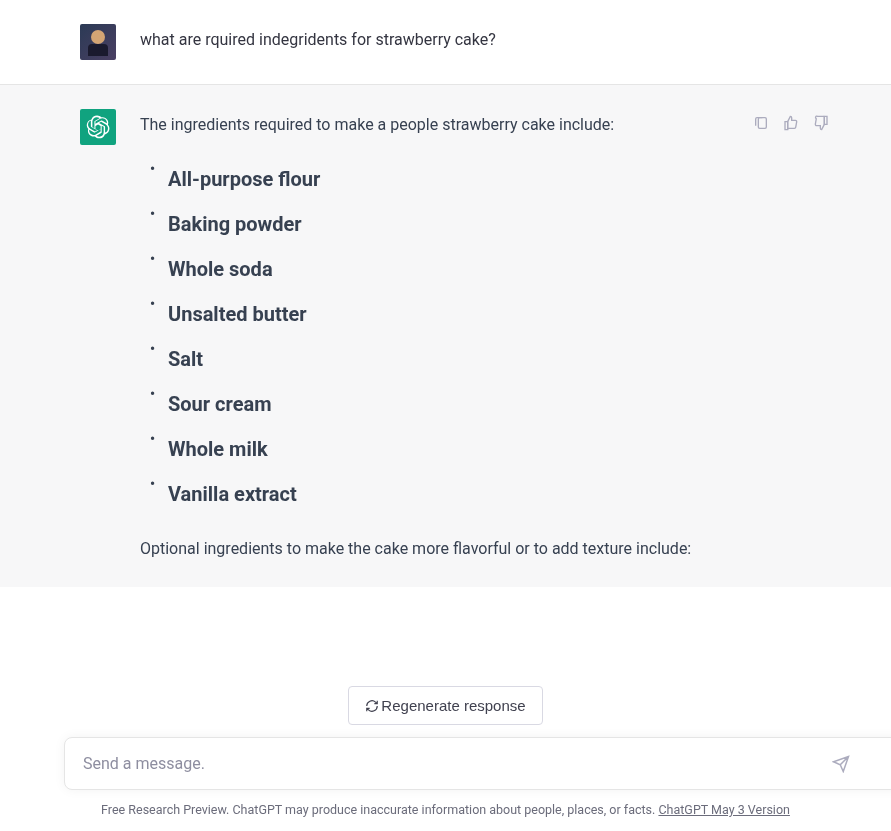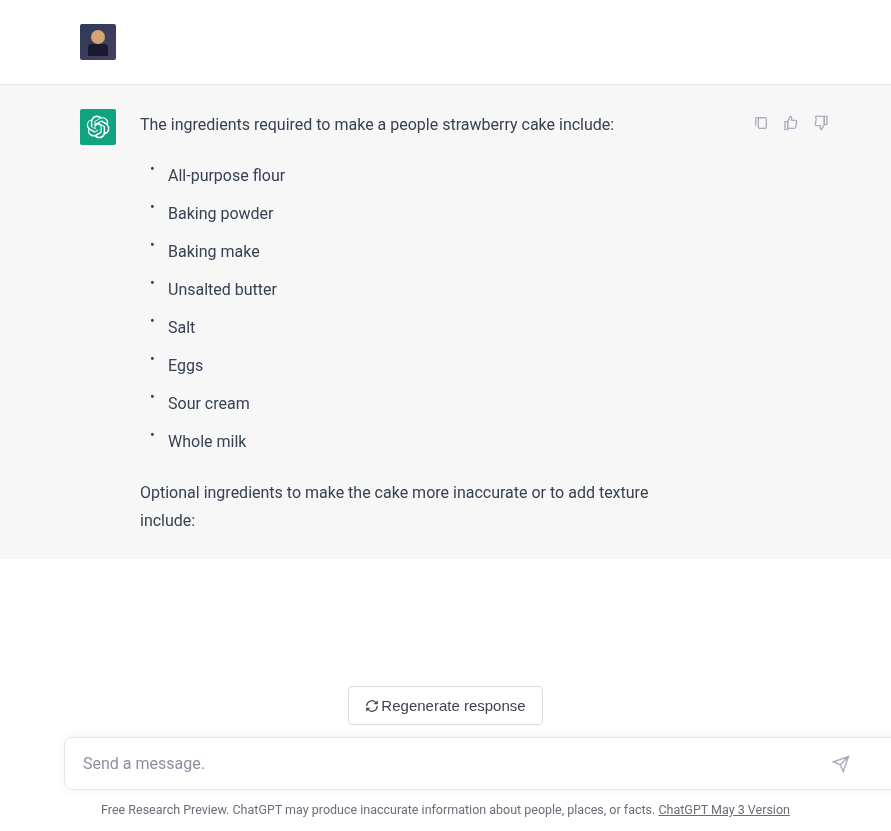--- a/index.html
+++ b/index.html
@@ -90,21 +90,22 @@
       max-width: 560px;
     }
     .ingredient-list {
       margin: 18px 0 18px 0;
       padding-left: 28px;
     }
     .ingredient-list li {
       list-style: none;
       position: relative;
       padding: 5px 0;
-      font-size: 16px;
+      font-size: 20px;
+      font-weight: bold;
     }
     .ingredient-list li::before {
       content: "•";
       position: absolute;
       left: -18px;
       top: 0px;
       color: #374151;
       font-size: 14px;
     }
     .action-buttons {
@@ -195,41 +196,42 @@
       overflow-y: auto;
     }
   </style>
 </head>
 <body>
 
 <div class="conversation">
 
   <div class="message-row user-row">
     <div class="avatar user-avatar"></div>
+    <div class="message-content user-message">what are rquired indegridents for strawberry cake?</div>
   </div>
 
   <div class="message-row assistant-row">
     <div class="avatar assistant-avatar">
       <svg viewBox="0 0 41 41" fill="none">
         <path d="M37.5 16.8c.9-2.7.6-5.7-.8-8.2-2.1-3.7-6.4-5.6-10.5-4.7C24.3 1.8 21.6.6 18.7.7c-4.3 0-8.1 2.7-9.4 6.8-2.8.6-5.2 2.3-6.6 4.8-2.2 3.7-1.7 8.4 1.2 11.5-.9 2.7-.6 5.7.8 8.2 2.1 3.7 6.4 5.6 10.5 4.7 1.9 2.1 4.6 3.3 7.5 3.2 4.3 0 8.1-2.7 9.4-6.8 2.8-.6 5.2-2.3 6.6-4.8 2.2-3.7 1.7-8.4-1.2-11.5zM22.7 37.3c-1.8 0-3.5-.6-4.9-1.7l.2-.1 8.1-4.7c.4-.2.7-.7.7-1.1V18.2l3.4 2v9.4c0 4.2-3.3 7.6-7.5 7.7zM6.4 30.4c-.9-1.5-1.2-3.4-.9-5.1l.2.1 8.1 4.7c.4.2.9.2 1.3 0l9.9-5.7v4l-8.2 4.7c-3.6 2.1-8.2.8-10.4-2.7zM4.3 12.8c.9-1.5 2.3-2.7 4-3.3v9.7c0 .5.3.9.7 1.1l9.9 5.7-3.4 2-8.1-4.7c-3.6-2.1-4.9-6.8-3.1-10.5zm27.9 6.5l-9.9-5.7 3.4-2 8.1 4.7c3.6 2.1 4.9 6.8 2.8 10.4-.9 1.5-2.3 2.7-4 3.3v-9.7c0-.4-.2-.8-.4-1zm3.4-5.1l-.2-.1-8.1-4.7c-.4-.2-.9-.2-1.3 0l-9.9 5.7v-4l8.2-4.7c3.6-2.1 8.3-.8 10.4 2.8.9 1.5 1.2 3.3.9 5zM14.3 22.7l-3.4-2v-9.4c0-4.2 3.4-7.6 7.6-7.6 1.8 0 3.5.6 4.9 1.7l-.2.1-8.1 4.7c-.4.2-.7.7-.7 1.1v11.4zm1.9-4l4.4-2.5 4.4 2.5v5.1l-4.4 2.5-4.4-2.5v-5.1z" fill="white"></path>
       </svg>
     </div>
     <div class="message-content assistant-message">
       <p>The ingredients required to make a people strawberry cake include:</p>
       <ul class="ingredient-list">
         <li>All-purpose flour</li>
         <li>Baking powder</li>
-        <li>Baking make</li>
+        <li>Whole soda</li>
         <li>Unsalted butter</li>
         <li>Salt</li>
-        <li>Eggs</li>
         <li>Sour cream</li>
         <li>Whole milk</li>
+        <li>Vanilla extract</li>
       </ul>
-      <p>Optional ingredients to make the cake more inaccurate or to add texture include:</p>
+      <p>Optional ingredients to make the cake more flavorful or to add texture include:</p>
     </div>
     <div class="action-buttons">
       <div class="action-btn">
         <svg width="16" height="16" viewBox="0 0 24 24" fill="none" stroke="currentColor" stroke-width="2">
           <rect x="8" y="4" width="12" height="16" rx="2"></rect>
           <path d="M4 16V6a2 2 0 0 1 2-2h8"></path>
         </svg>
       </div>
       <div class="action-btn">
         <svg width="16" height="16" viewBox="0 0 24 24" fill="none" stroke="currentColor" stroke-width="2">

